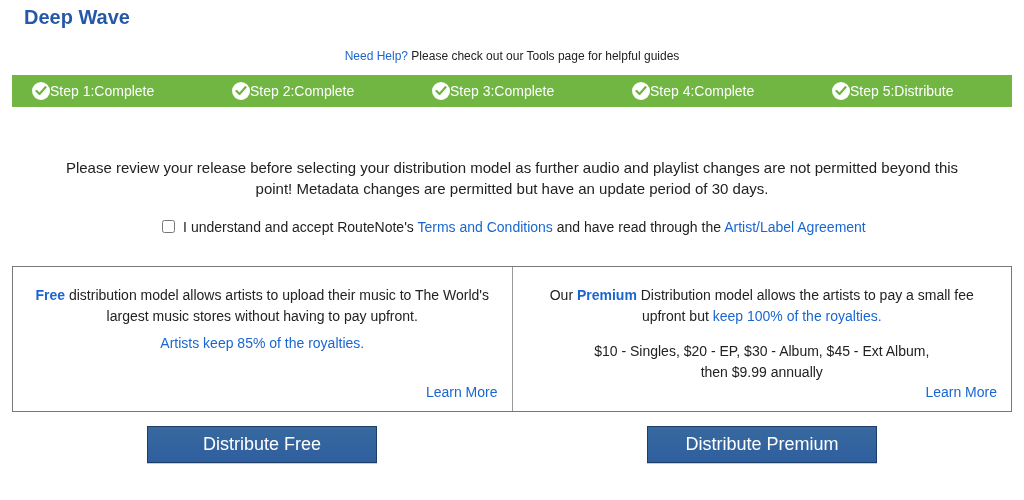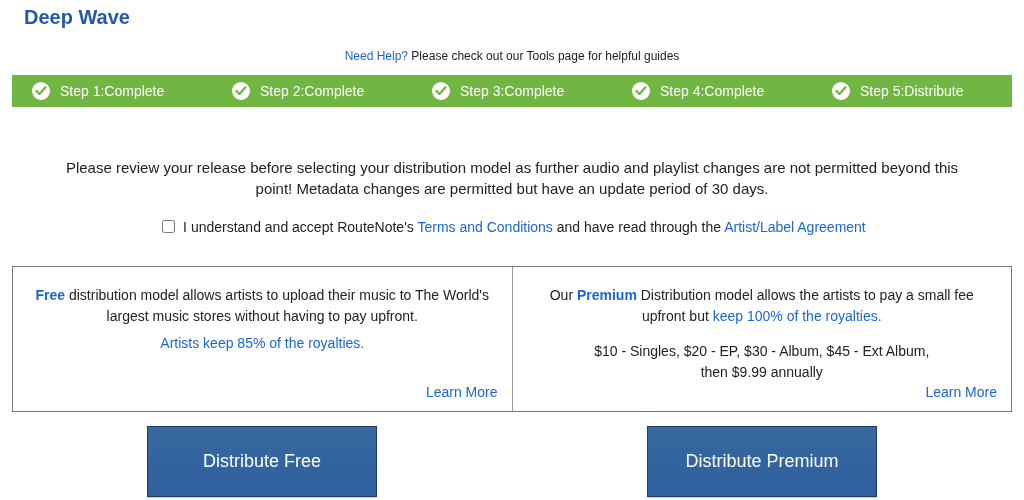--- a/index.html
+++ b/index.html
@@ -41,21 +41,20 @@
     margin:0 12px;
     background:var(--step-green);
     color:#fff;
     font-size:14px;
     align-items:stretch;
   }
   .step{
     flex:1;
     display:flex;
     align-items:center;
-    gap:10px;
     padding-left:20px;
     white-space:nowrap;
   }
   .step + .step{position:relative;}
   .check{
     width:18px;height:18px;border-radius:50%;
     background:#fff;
     display:inline-flex;align-items:center;justify-content:center;
     flex:0 0 18px;
   }
@@ -100,21 +99,21 @@
   .cta-row{
     display:flex;
     padding:14px 12px 0;
   }
   .cta-col{flex:1;display:flex;justify-content:center;}
   .btn{
     background:linear-gradient(to bottom,var(--btn-blue-top),var(--btn-blue));
     color:#fff;
     border:1px solid #1d3e66;
     font-size:18px;
-    padding:24px 0;
+    padding:7px 0;
     width:230px;
     text-align:center;
     box-shadow:0 1px 0 rgba(0,0,0,.2);
     cursor:pointer;
   }
 </style>
 </head>
 <body>
 
 <div class="title">Deep Wave</div>

